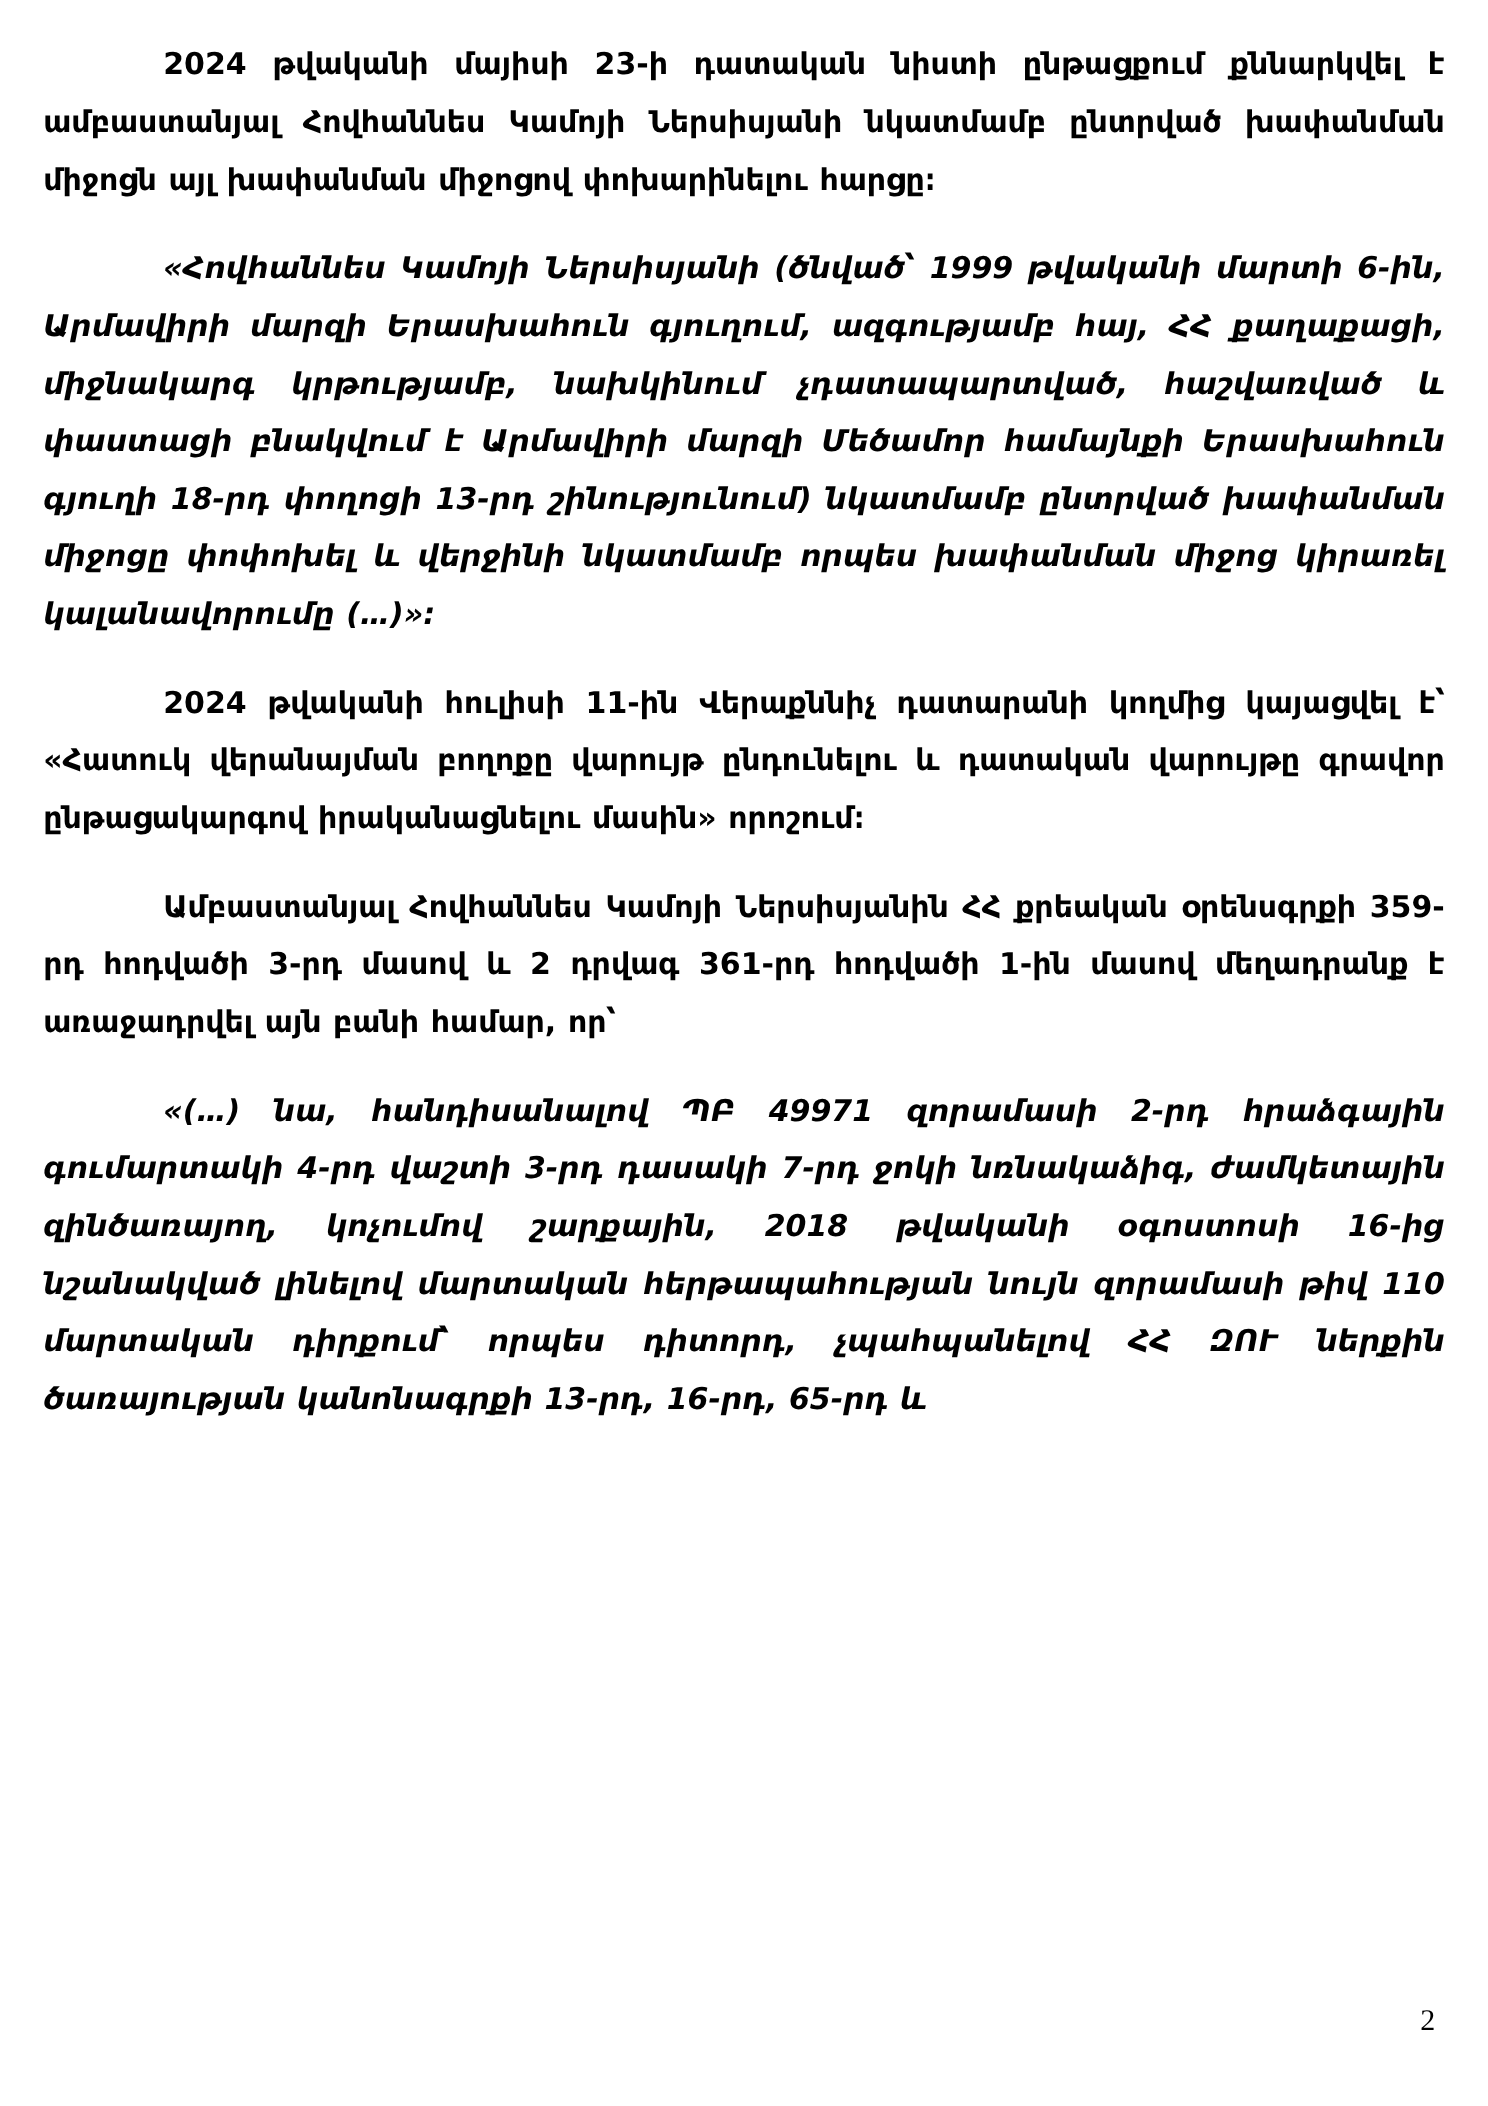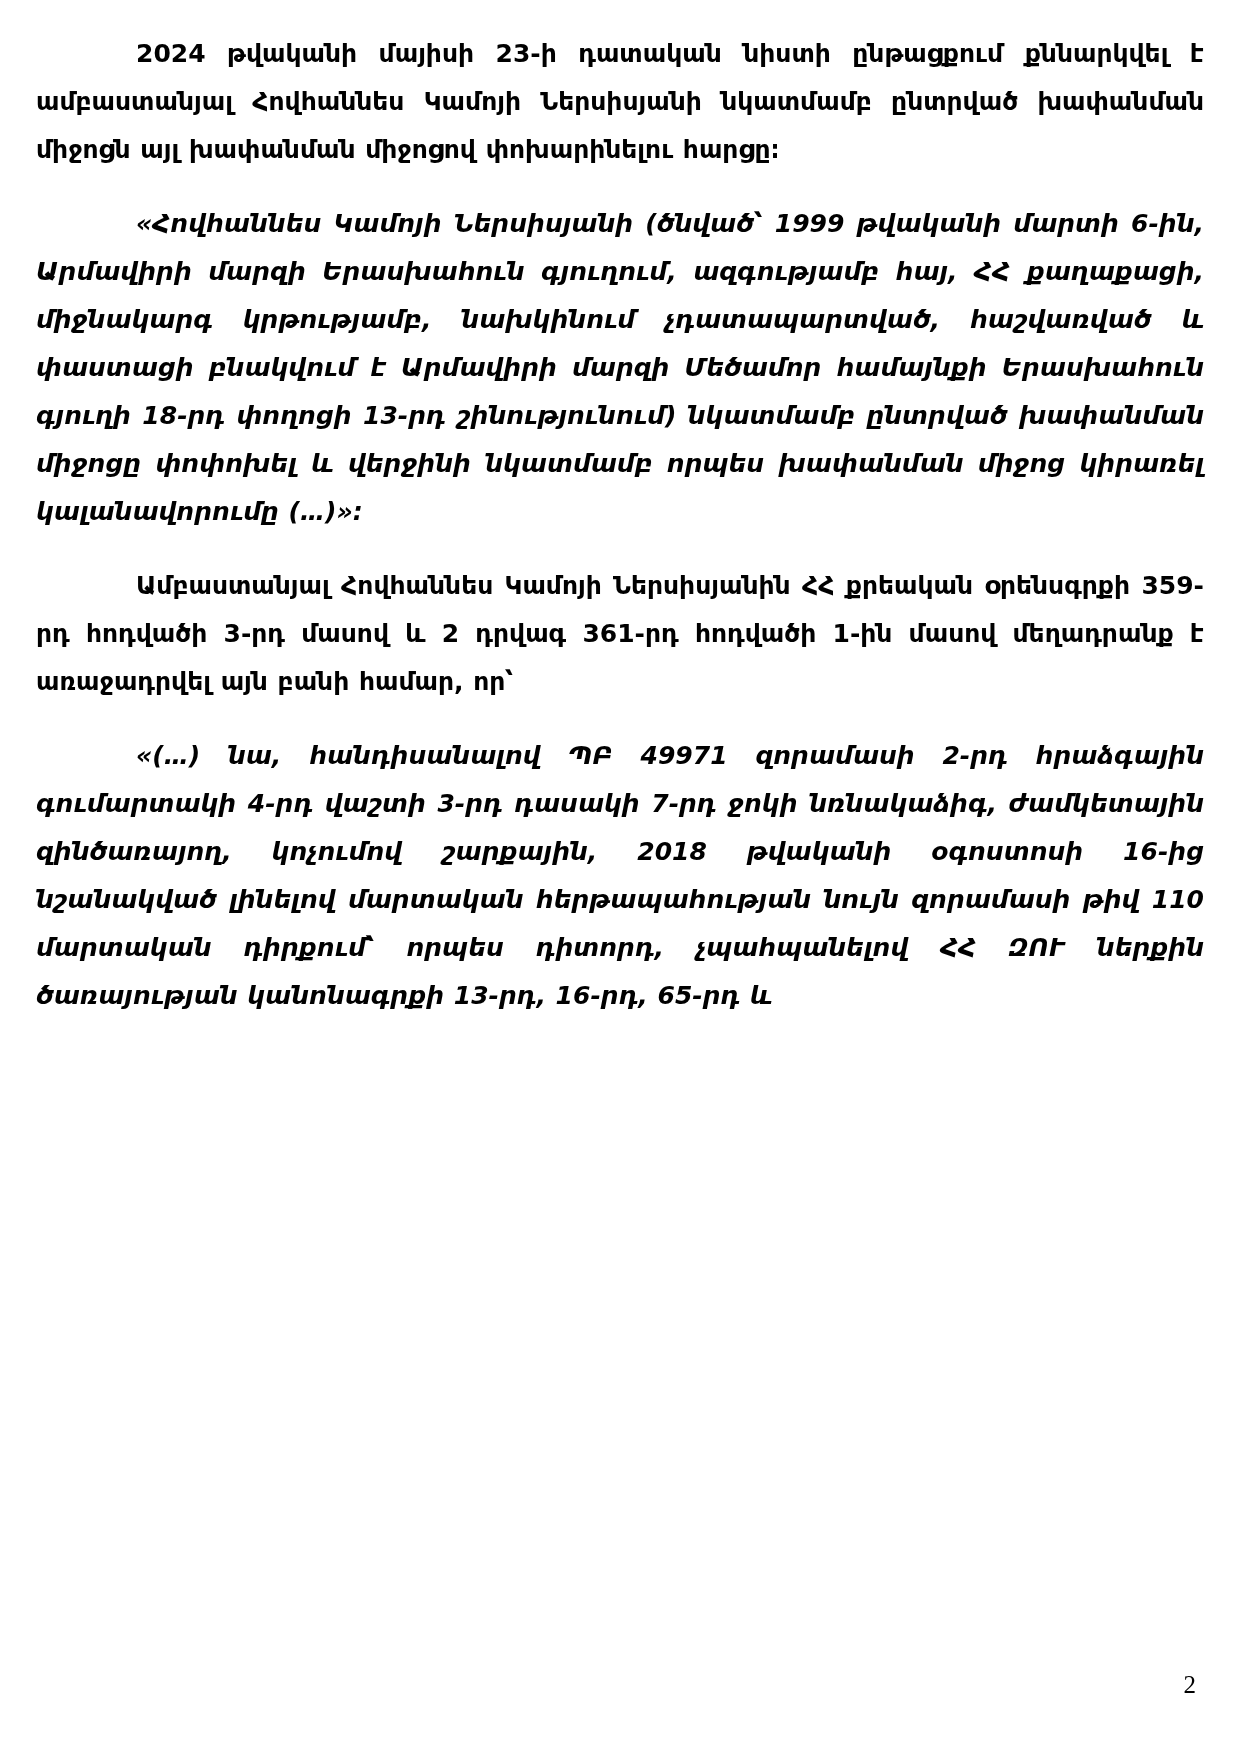--- a/index.html
+++ b/index.html
@@ -45,17 +45,18 @@
     font-size: 25px;
     line-height: 1;
   }
 </style>
 </head>
 <body>
 
 <div class="page">
   <p class="para">2024 թվականի մայիսի 23-ի դատական նիստի ընթացքում քննարկվել է ամբաստանյալ Հովհաննես Կամոյի Ներսիսյանի նկատմամբ ընտրված խափանման միջոցն այլ խափանման միջոցով փոխարինելու հարցը։</p>
   <p class="para italic">«Հովհաննես Կամոյի Ներսիսյանի (ծնված՝ 1999 թվականի մարտի 6-ին, Արմավիրի մարզի Երասխահուն գյուղում, ազգությամբ հայ, ՀՀ քաղաքացի, միջնակարգ կրթությամբ, նախկինում չդատապարտված, հաշվառված և փաստացի բնակվում է Արմավիրի մարզի Մեծամոր համայնքի Երասխահուն գյուղի 18-րդ փողոցի 13-րդ շինությունում) նկատմամբ ընտրված խափանման միջոցը փոփոխել և վերջինի նկատմամբ որպես խափանման միջոց կիրառել կալանավորումը (…)»։</p>
+  <p class="para">2024 թվականի հուլիսի 11-ին Վերաքննիչ դատարանի կողմից կայացվել է՝ «Հատուկ վերանայման բողոքը վարույթ ընդունելու և դատական վարույթը գրավոր ընթացակարգով իրականացնելու մասին» որոշում։</p>
   <p class="para">Ամբաստանյալ Հովհաննես Կամոյի Ներսիսյանին ՀՀ քրեական օրենսգրքի 359-րդ հոդվածի 3-րդ մասով և 2 դրվագ 361-րդ հոդվածի 1-ին մասով մեղադրանք է առաջադրվել այն բանի համար, որ՝</p>
   <p class="para italic">«(…) նա, հանդիսանալով ՊԲ 49971 զորամասի 2-րդ հրաձգային գումարտակի 4-րդ վաշտի 3-րդ դասակի 7-րդ ջոկի նռնակաձիգ, ժամկետային զինծառայող, կոչումով շարքային, 2018 թվականի օգոստոսի 16-ից նշանակված լինելով մարտական հերթապահության նույն զորամասի թիվ 110 մարտական դիրքում՝ որպես դիտորդ, չպահպանելով ՀՀ ԶՈՒ ներքին ծառայության կանոնագրքի 13-րդ, 16-րդ, 65-րդ և</p>
 </div>
 
 <div class="page-number">2</div>
 
 </body></html>

